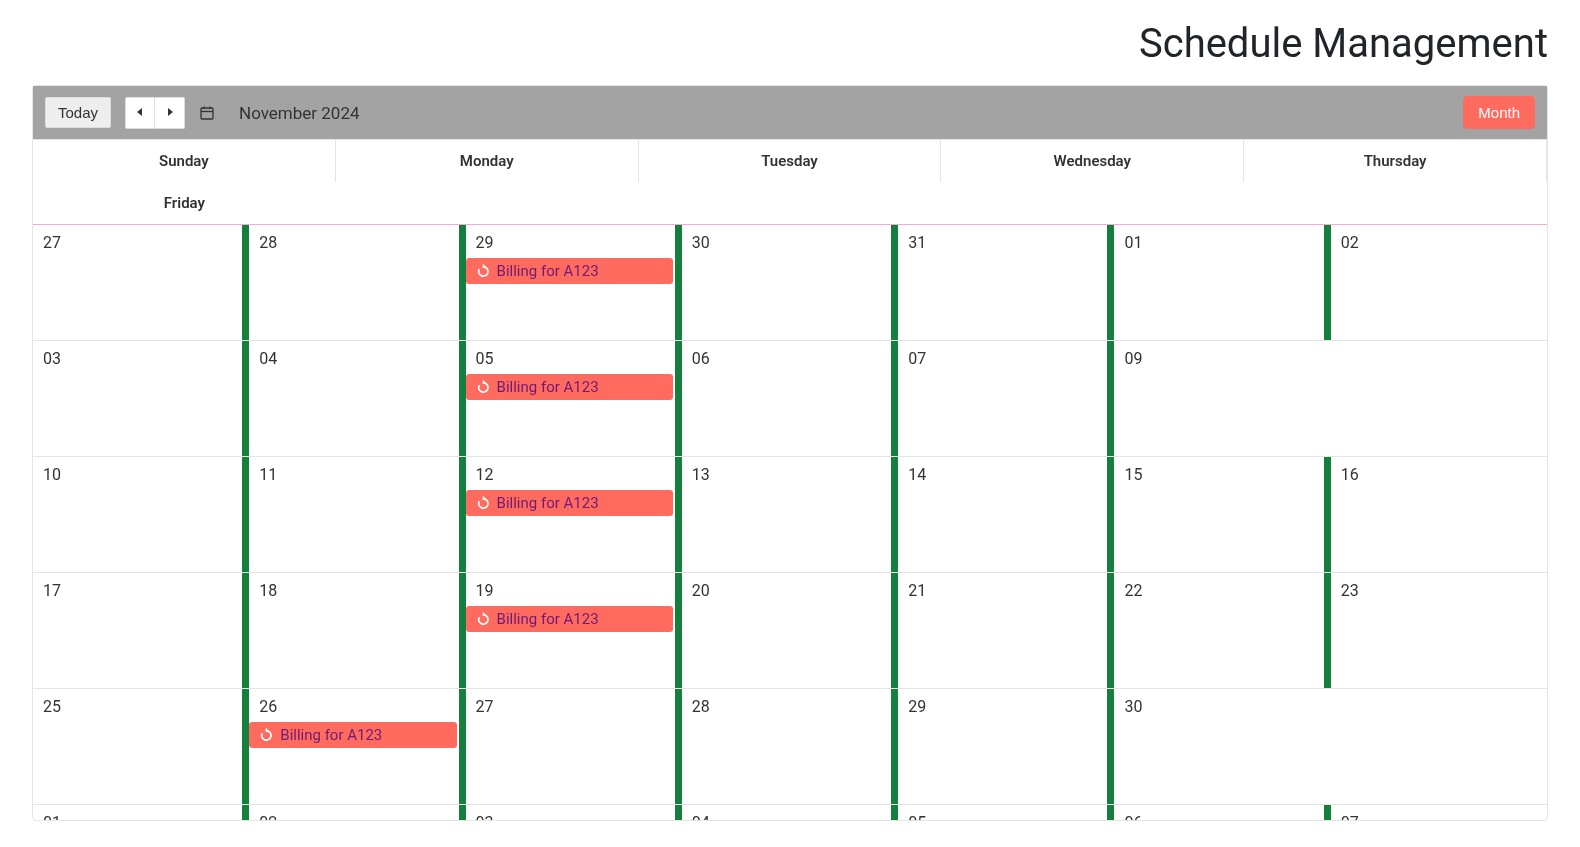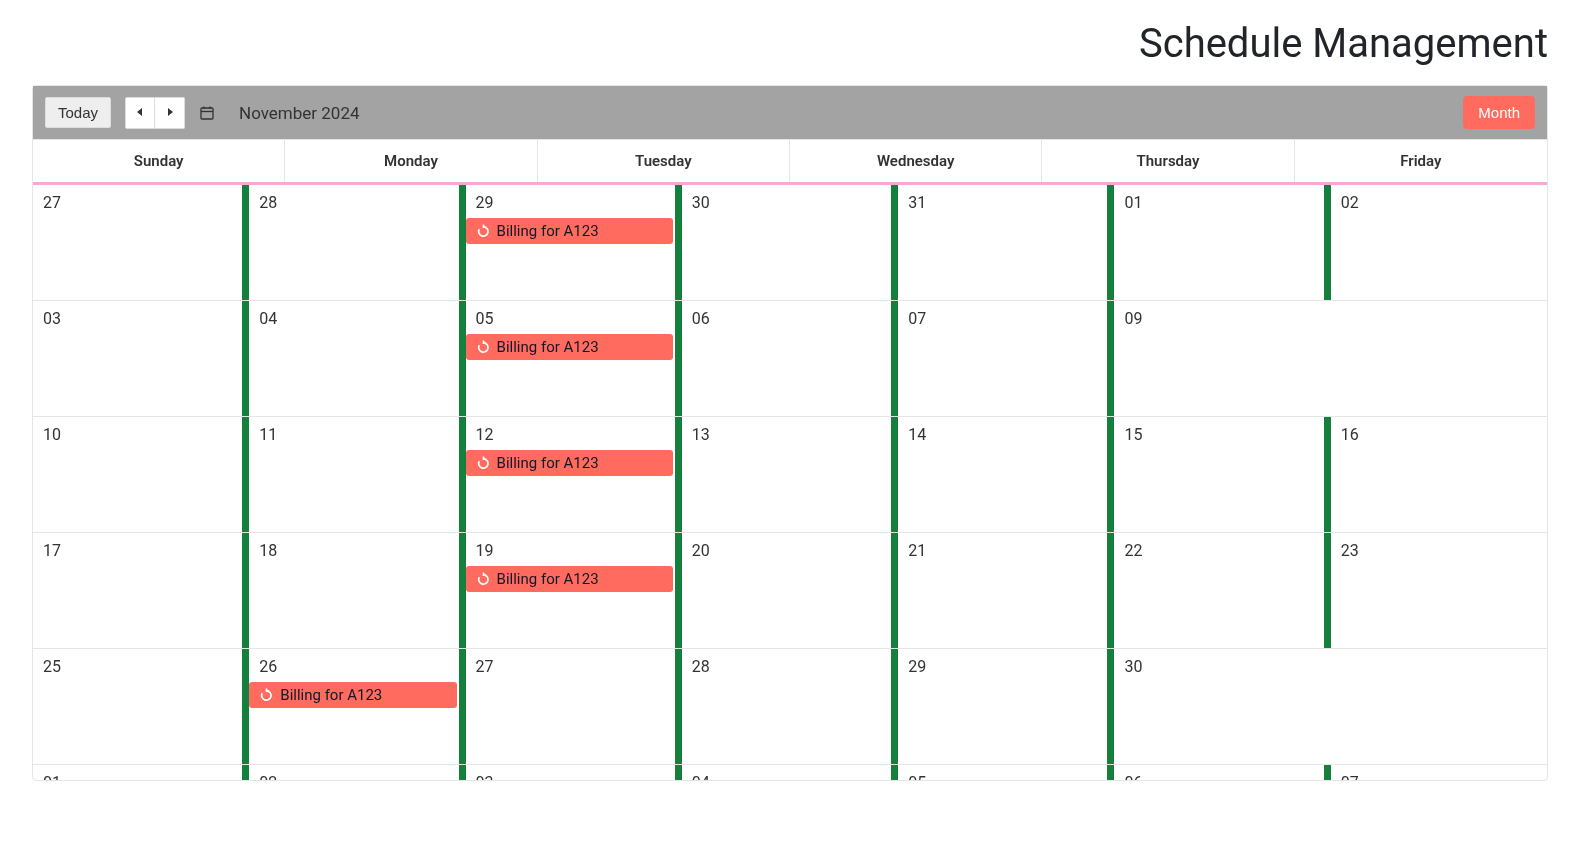--- a/index.html
+++ b/index.html
@@ -97,22 +97,22 @@
     }
     .calendar-body {
       position: relative;
       display: flex;
     }
     .calendar-main {
       flex: 1;
     }
     .day-header {
       display: grid;
-      grid-template-columns: repeat(6, 1fr);
-      border-bottom: 3px solid #f9a8d4;
+      grid-template-columns: repeat(5, 1fr);
+      border-bottom: 1px solid #f9a8d4;
     }
     .day-header-cell {
       text-align: center;
       padding: 12px 0;
       font-size: 15px;
       font-weight: 600;
       color: #333;
       border-right: 1px solid #e5e5e5;
     }
     .day-header-cell:last-child {
@@ -140,21 +140,21 @@
       font-size: 16px;
       color: #333;
       padding: 4px 10px;
       display: inline-block;
     }
     .other-month .day-num {
       color: #333;
     }
     .event {
       background: #ff6b5e;
-      color: #0f172a;
+      color: #701a75;
       font-size: 15px;
       padding: 4px 10px;
       margin-top: 2px;
       border-radius: 3px;
       display: flex;
       align-items: center;
       gap: 6px;
       cursor: pointer;
       margin-right: 2px;
     }

